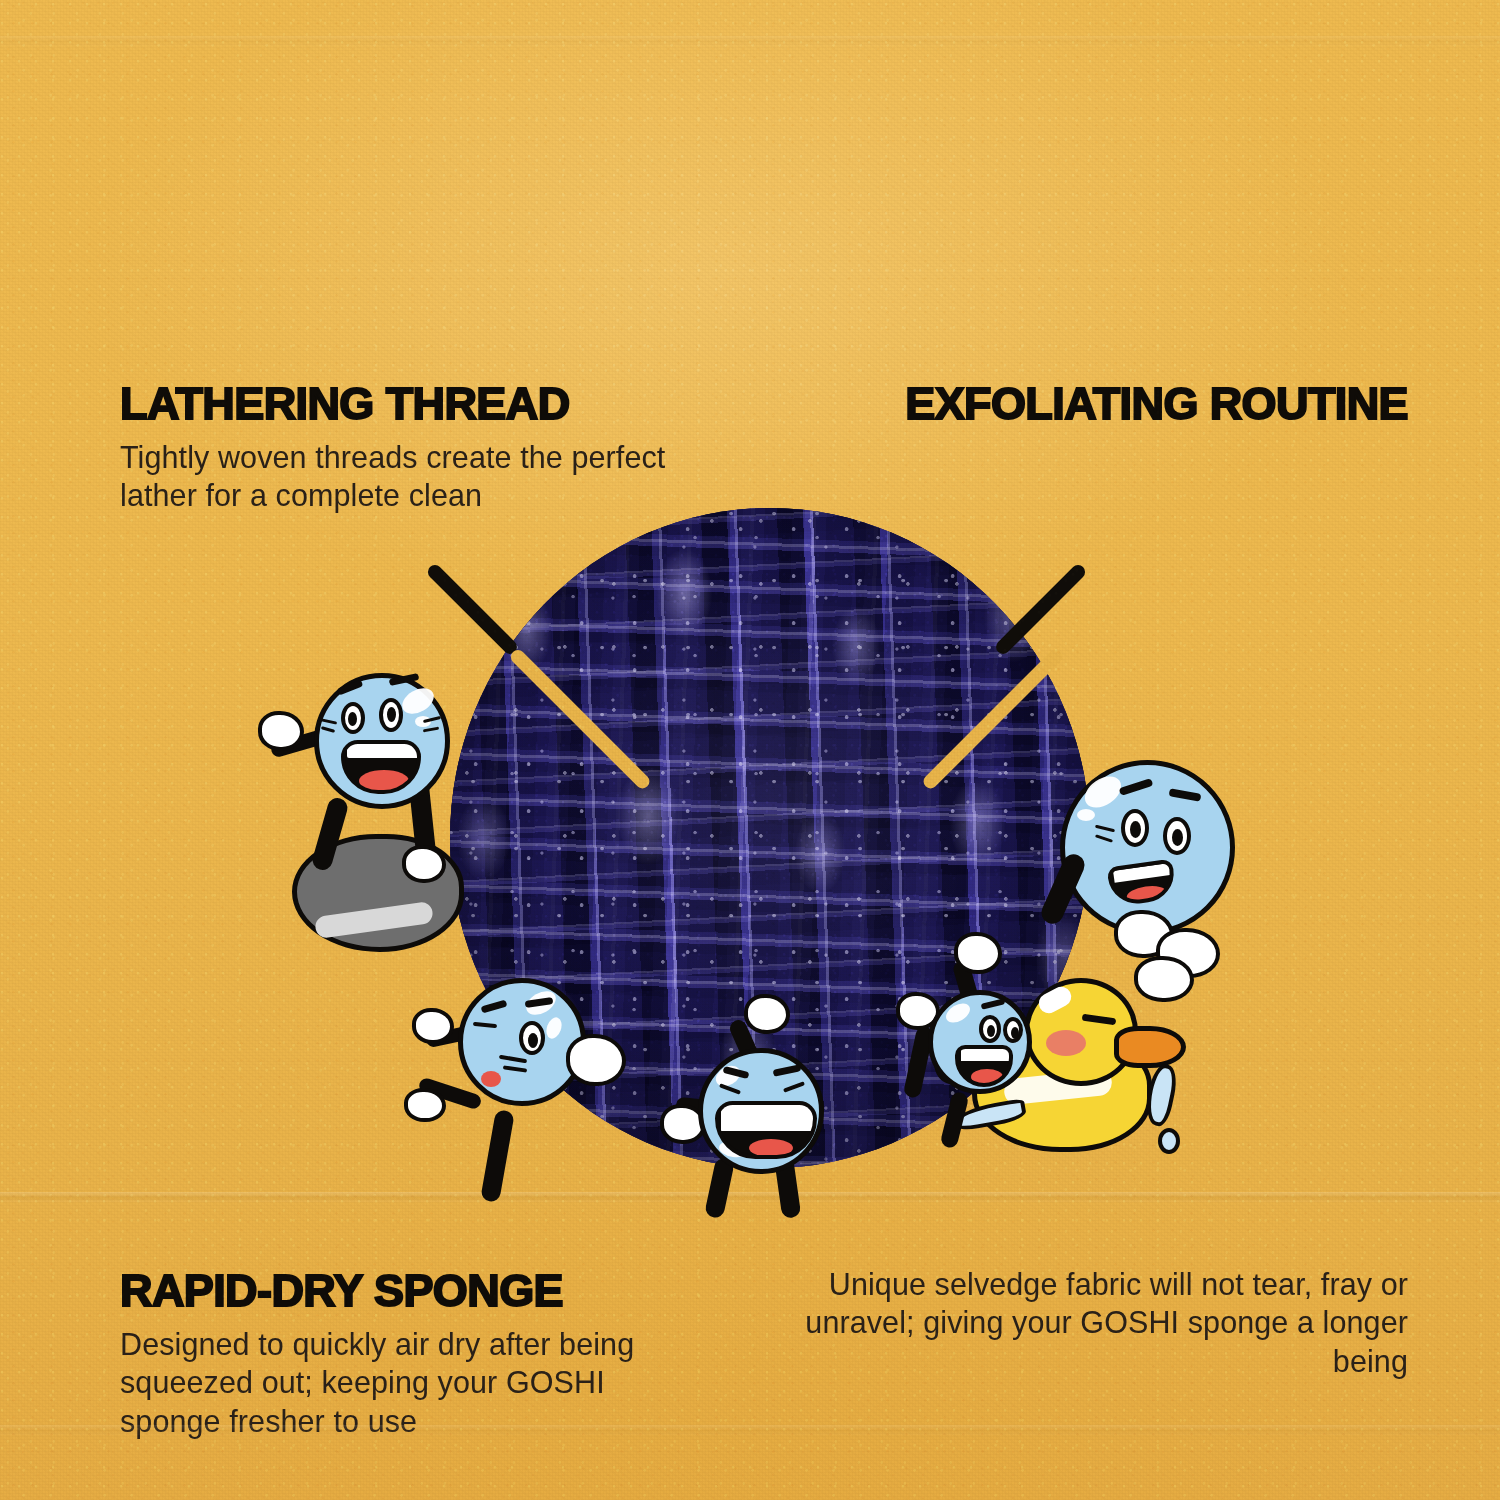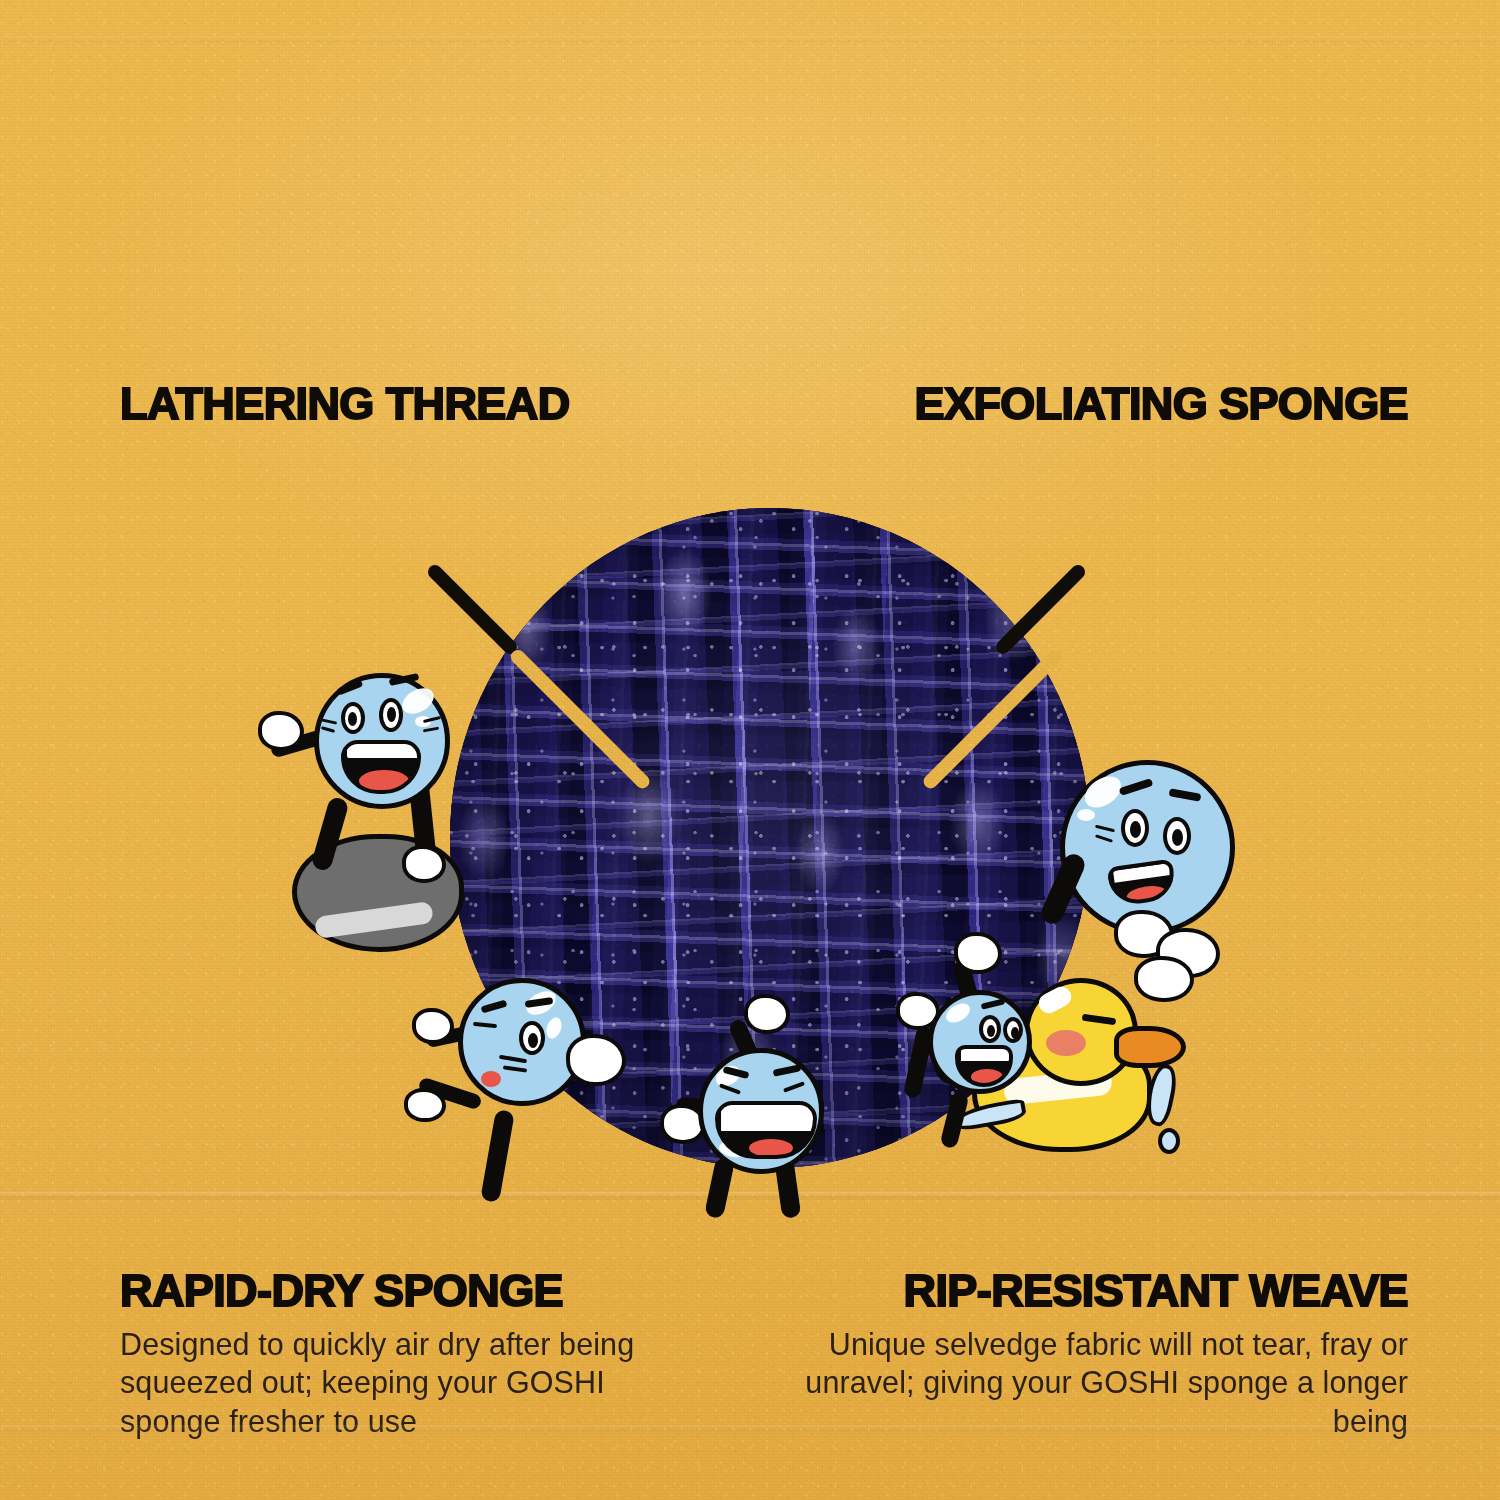--- a/index.html
+++ b/index.html
@@ -350,33 +350,33 @@
     <div class="bill" style="left:152px;top:48px;width:72px;height:42px;"></div>
     <div class="splash" style="left:-8px;top:126px;width:72px;height:22px;border-radius:60% 20% 40% 30%;transform:rotate(-10deg);"></div>
     <div class="splash" style="left:186px;top:86px;width:26px;height:62px;border-radius:50% 50% 40% 60%;transform:rotate(12deg);"></div>
     <div class="splash" style="left:196px;top:150px;width:22px;height:26px;border-radius:50%;"></div>
     <div class="splash" style="left:-28px;top:66px;width:34px;height:40px;border-radius:60% 40% 50% 50%;transform:rotate(-18deg);"></div>
   </div>
 
 
   <div class="feat f-lather">
     <h3>LATHERING THREAD</h3>
+    <p>Tightly woven threads create the perfect lather for a complete clean</p>
   </div>
 
   <div class="feat f-exfol">
-    <h3>EXFOLIATING SPONGE</h3>
+    <h3>EXFOLIATING ROUTINE</h3>
   </div>
 
   <div class="feat f-rapid">
     <h3>RAPID-DRY SPONGE</h3>
     <p>Designed to quickly air dry after being squeezed out; keeping your GOSHI sponge fresher to use</p>
   </div>
 
   <div class="feat f-rip">
-    <h3>RIP-RESISTANT WEAVE</h3>
     <p>Unique selvedge fabric will not tear, fray or unravel; giving your GOSHI sponge a longer being</p>
   </div>
 
   <div class="crease c3"></div>
   <div class="crease c1"></div>
   <div class="crease c2"></div>
   <div class="grain"></div>
   <div class="grain2"></div>
 
 </div>

